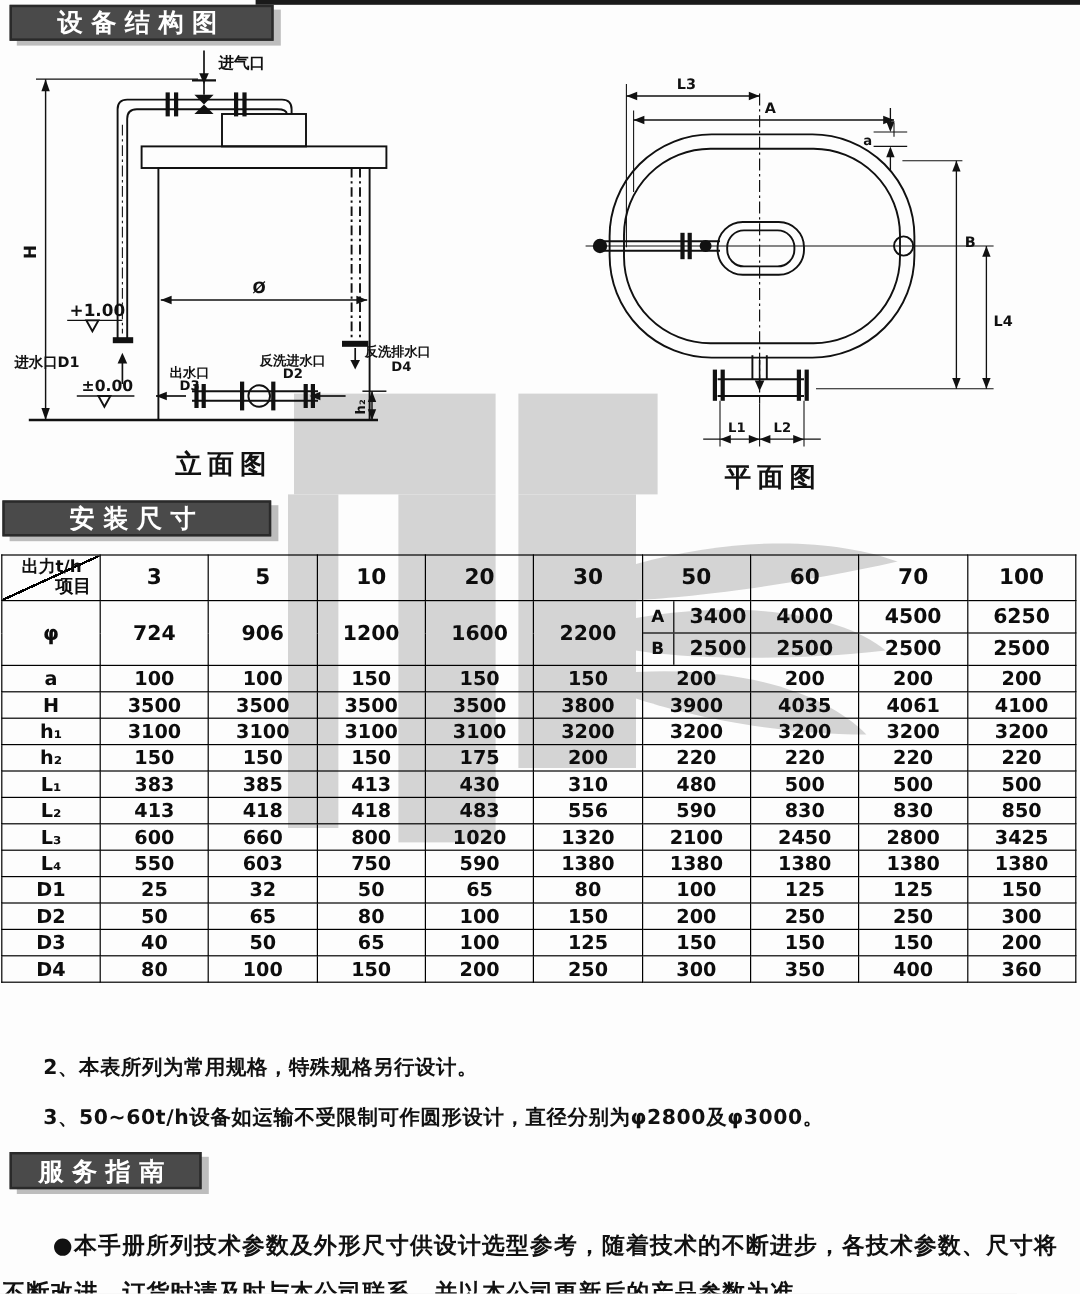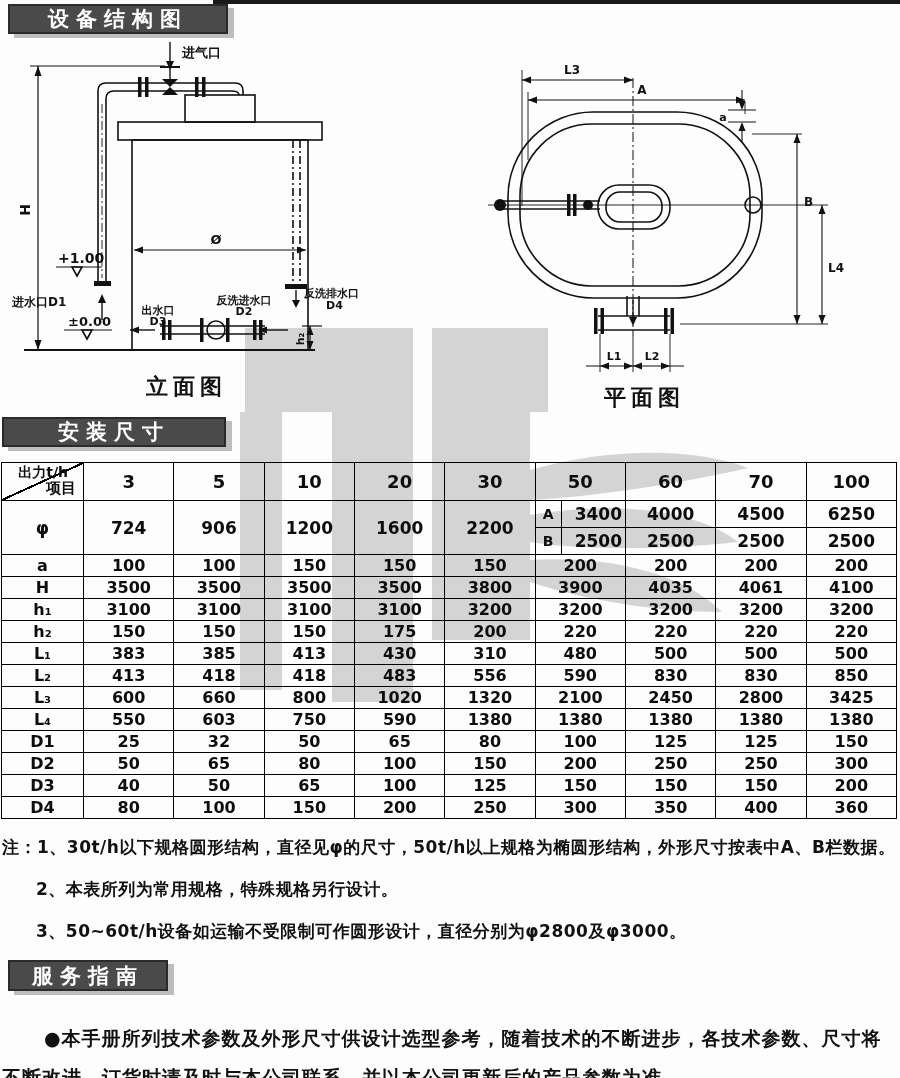--- a/index.html
+++ b/index.html
@@ -427,19 +427,18 @@
           <td>200</td>
           <td>250</td>
           <td>300</td>
           <td>350</td>
           <td>400</td>
           <td>360</td>
     </tr>
     </tbody>
   </table>
 
-  <div class="note" id="note1"><span>注：</span><span>1、30t/h以下规格圆形结构，直径见φ的尺寸，50t/h以上规格为椭圆形结构，外形尺寸按表中A、B栏数据。</span></div>
   <div class="note" id="note2">2、本表所列为常用规格，特殊规格另行设计。</div>
   <div class="note" id="note3">3、50~60t/h设备如运输不受限制可作圆形设计，直径分别为φ2800及φ3000。</div>
 
   <p class="service-text"><span>●</span><span>本手册所列技术参数及外形尺寸供设计选型参考，随着技术的不断进步，各技术参数、尺寸将不断改进，订货时请及时与本公司联系。并以本公司更新后的产品参数为准。</span></p>
 
 </div>
 
 </body></html>

